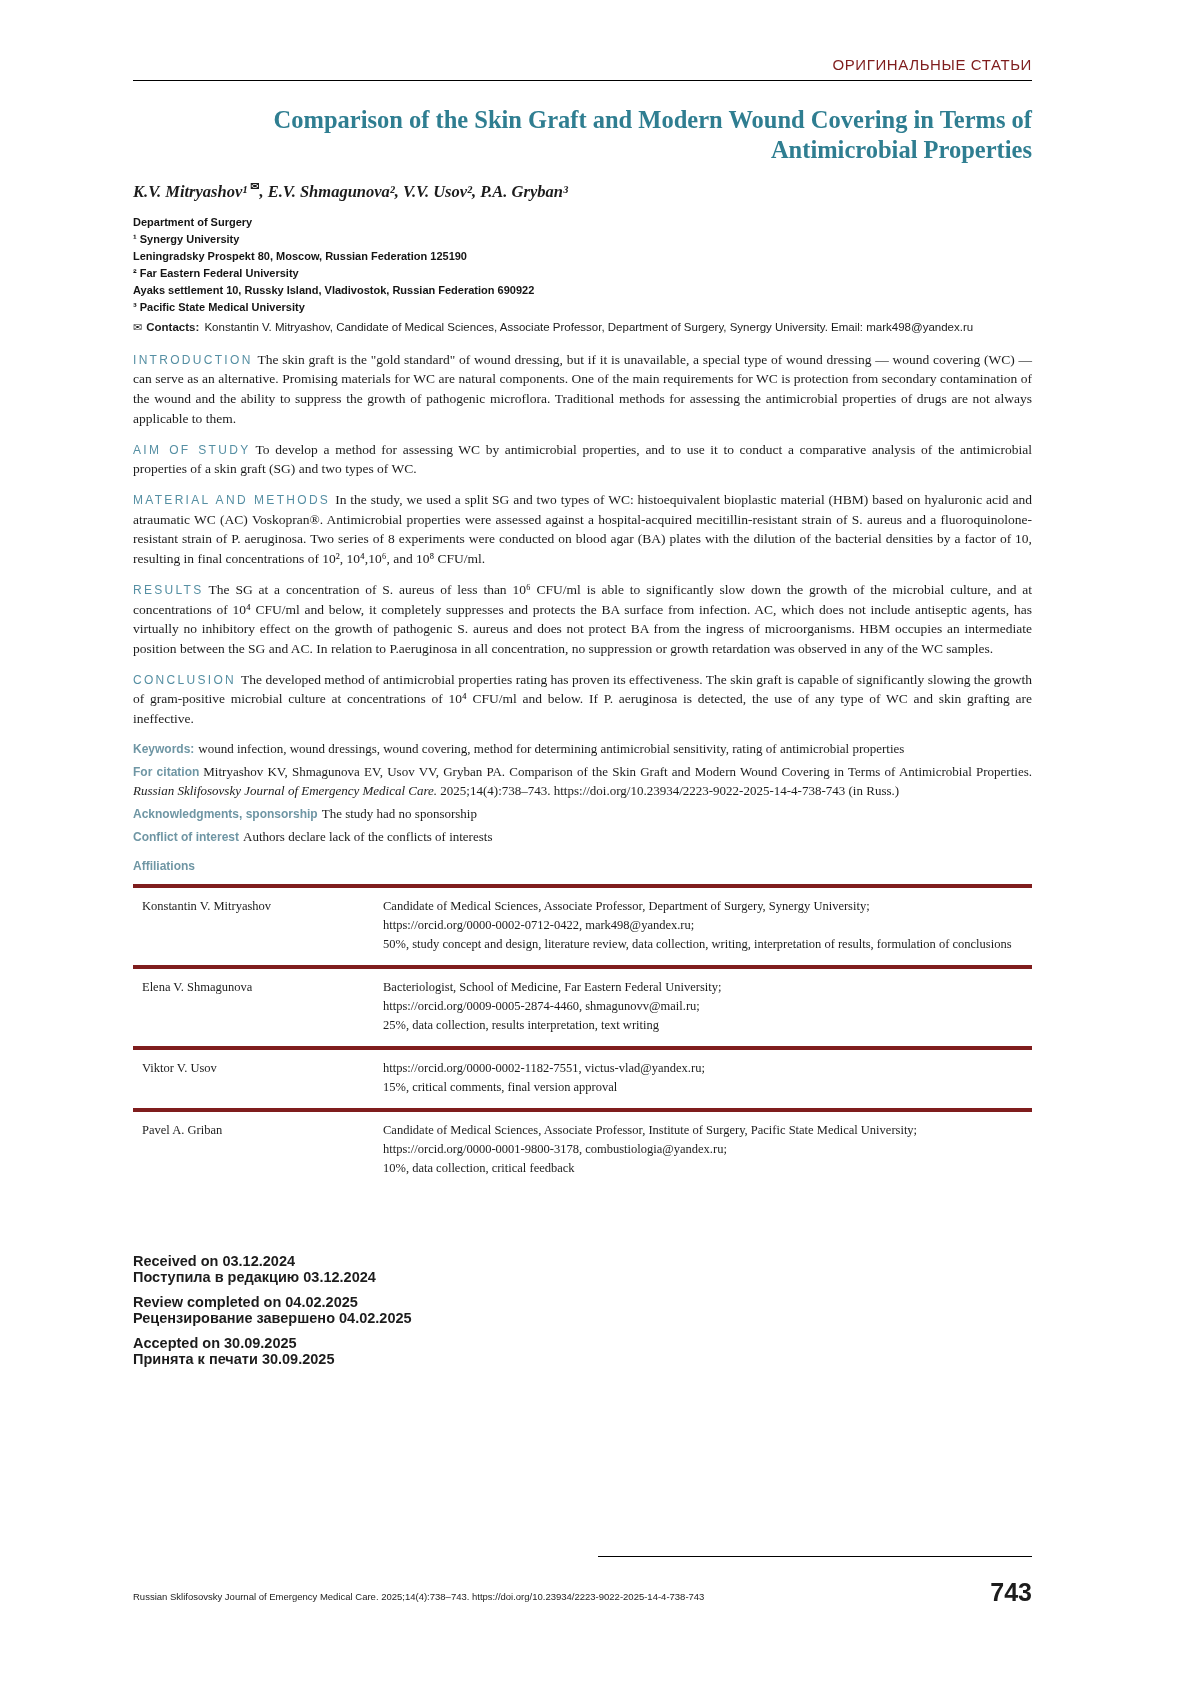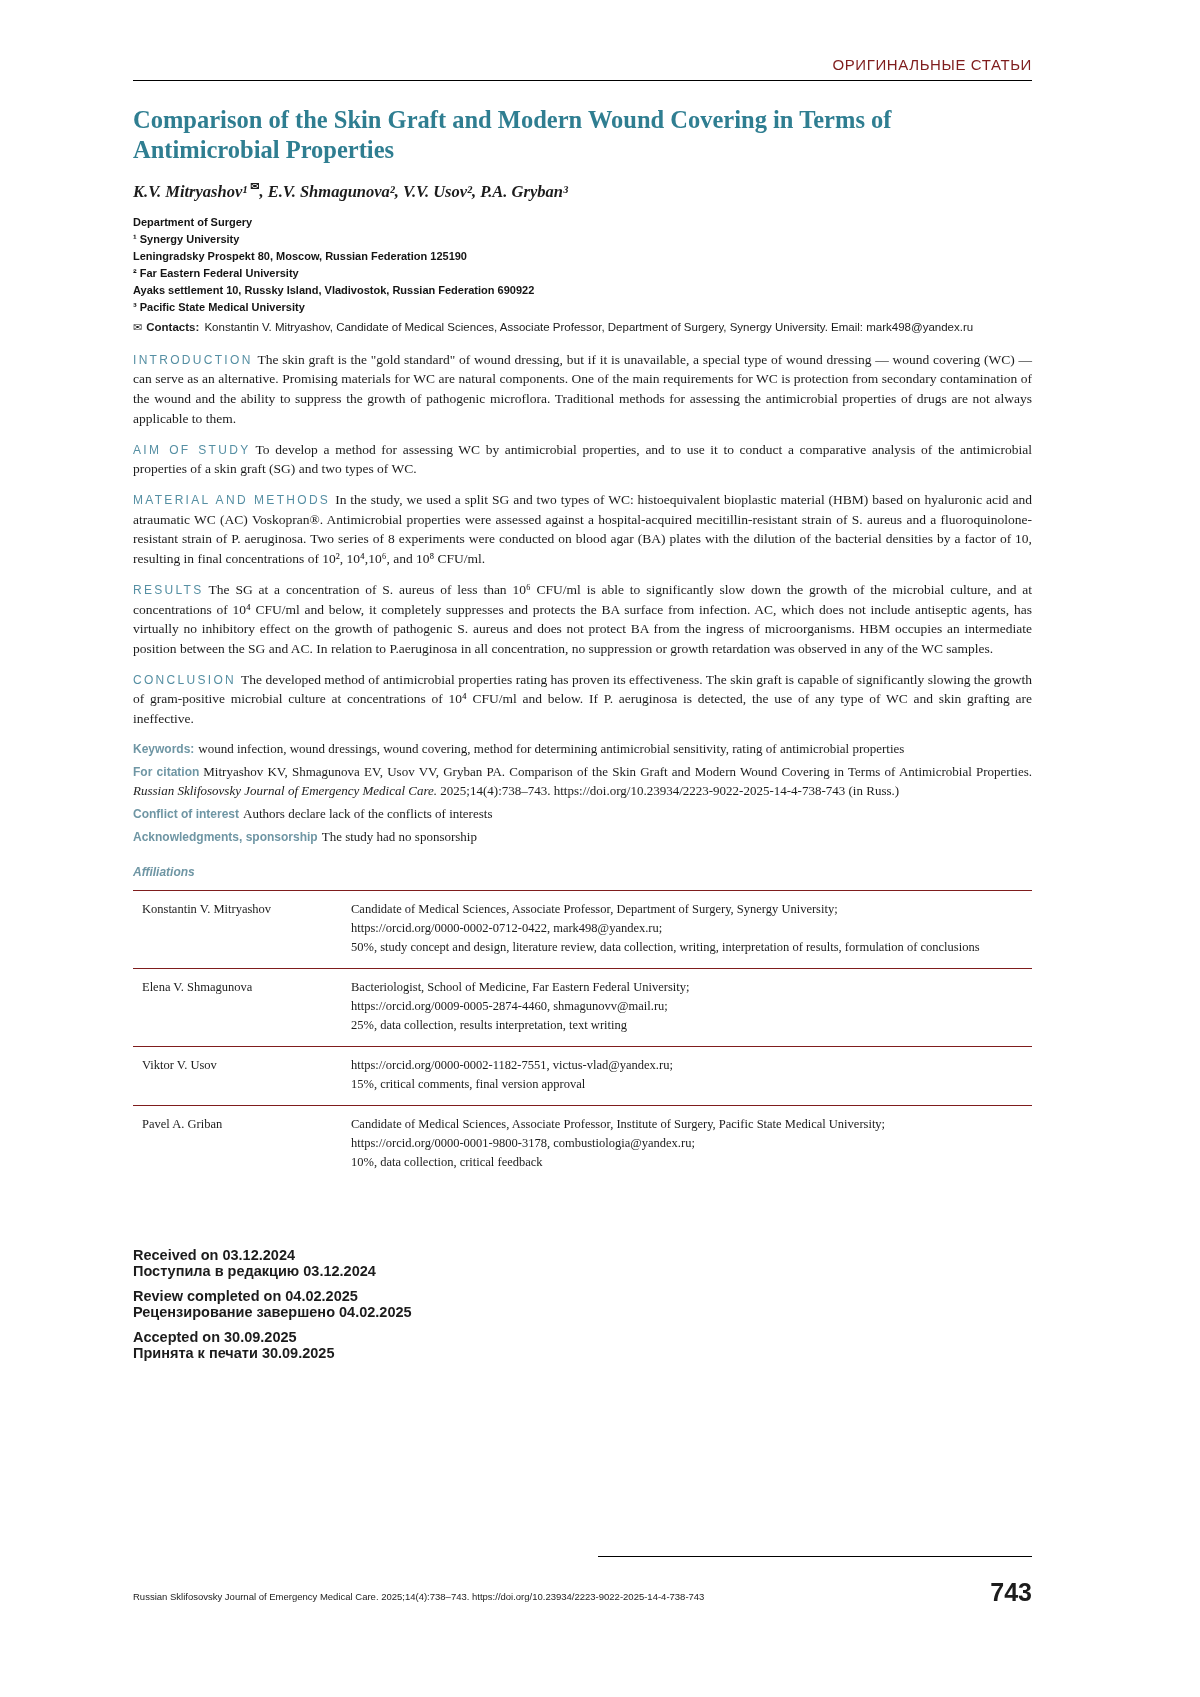--- a/index.html
+++ b/index.html
@@ -11,21 +11,21 @@
   .page { position: absolute; inset: 0; padding: 56px 168px 0 133px; }
 
   .head-label {
     text-align: right; font-family: "Liberation Sans", sans-serif;
     font-size: 15px; letter-spacing: 0.6px; color: #7f1d1d; margin-bottom: 7px;
   }
   .head-rule { border: none; border-top: 1.6px solid #000; margin-bottom: 24px; }
 
   .title {
     color: var(--accent-teal, #2f7e91); font-size: 24.5px; line-height: 1.22;
-    font-weight: bold; margin-bottom: 15px;
+    font-weight: bold; margin-bottom: 15px; text-align: right;
   }
   .authors { font-size: 16.5px; font-weight: bold; font-style: italic; margin-bottom: 13px; }
   .mail-sup { font-style: normal; font-size: 11px; vertical-align: super; margin-left: 3px; }
 
   .affil-block {
     font-family: "Liberation Sans", sans-serif; font-size: 11px; font-weight: bold;
     line-height: 1.55; margin-bottom: 2px; color: #141414;
   }
   .contacts {
     font-family: "Liberation Sans", sans-serif; font-size: 11.5px;
@@ -39,24 +39,24 @@
     font-family: "Liberation Sans", sans-serif; font-size: 12px;
     letter-spacing: 2.3px; color: var(--label-teal, #558fa3); margin-right: 5px;
   }
 
   .meta-p { font-size: 13px; line-height: 1.46; text-align: justify; margin-bottom: 4px; }
   .meta-label {
     font-family: "Liberation Sans", sans-serif; font-size: 12px; font-weight: bold;
     color: var(--meta-label-teal, #6f96a4); margin-right: 4px;
   }
   .ital { font-style: italic; }
-  .affil-heading { margin-top: 16px; margin-bottom: 6px; font-style: italic; }
+  .affil-heading { margin-top: 10px; margin-bottom: 6px; }
 
   .affil-table { margin-top: 8px; font-size: 12.5px; line-height: 1.52; }
-  .tr { display: flex; padding: 9px 0 11px; border-top: 1px solid #7f1d1d; }
+  .tr { display: flex; padding: 9px 0 11px; border-top: 4px solid #7f1d1d; gap: 32px; }
   .td-name { flex: 0 0 218px; padding-left: 9px; }
   .td-details { flex: 1; text-align: justify; }
 
   .dates { margin-top: 64px; font-family: "Liberation Sans", sans-serif; font-weight: bold; font-size: 14.5px; }
   .date-row { display: flex; justify-content: space-between; margin-bottom: 9px; flex-direction: column; }
 
   .footer { position: absolute; left: 133px; right: 168px; bottom: 92px; }
   .footer-rule { border: none; border-top: 1.5px solid #000; width: 434px; margin-left: auto; }
   .footer-row { display: flex; justify-content: space-between; align-items: flex-end; margin-top: 7px; }
   .footer-cite { font-family: "Liberation Sans", sans-serif; font-size: 9.5px; color: #222; padding-bottom: 3px; }
@@ -92,23 +92,23 @@
   <p class="abs"><span class="run-label">MATERIAL AND METHODS</span><span>In the study, we used a split SG and two types of WC: histoequivalent bioplastic material (HBM) based on hyaluronic acid and atraumatic WC (AC) Voskopran®. Antimicrobial properties were assessed against a hospital-acquired mecitillin-resistant strain of S. aureus and a fluoroquinolone-resistant strain of P. aeruginosa. Two series of 8 experiments were conducted on blood agar (BA) plates with the dilution of the bacterial densities by a factor of 10, resulting in final concentrations of 10², 10⁴,10⁶, and 10⁸ CFU/ml.</span></p>
 
   <p class="abs"><span class="run-label">RESULTS</span><span>The SG at a concentration of S. aureus of less than 10⁶ CFU/ml is able to significantly slow down the growth of the microbial culture, and at concentrations of 10⁴ CFU/ml and below, it completely suppresses and protects the BA surface from infection. AC, which does not include antiseptic agents, has virtually no inhibitory effect on the growth of pathogenic S. aureus and does not protect BA from the ingress of microorganisms. HBM occupies an intermediate position between the SG and AC. In relation to P.aeruginosa in all concentration, no suppression or growth retardation was observed in any of the WC samples.</span></p>
 
   <p class="abs"><span class="run-label">CONCLUSION</span><span>The developed method of antimicrobial properties rating has proven its effectiveness. The skin graft is capable of significantly slowing the growth of gram-positive microbial culture at concentrations of 10⁴ CFU/ml and below. If P. aeruginosa is detected, the use of any type of WC and skin grafting are ineffective.</span></p>
 
   <p class="meta-p"><span class="meta-label">Keywords:</span><span>wound infection, wound dressings, wound covering, method for determining antimicrobial sensitivity, rating of antimicrobial properties</span></p>
 
   <p class="meta-p"><span class="meta-label">For citation</span><span>Mitryashov KV, Shmagunova EV, Usov VV, Gryban PA. Comparison of the Skin Graft and Modern Wound Covering in Terms of Antimicrobial Properties.</span> <span class="ital">Russian Sklifosovsky Journal of Emergency Medical Care.</span> <span>2025;14(4):738–743. https://doi.org/10.23934/2223-9022-2025-14-4-738-743 (in Russ.)</span></p>
 
+  <p class="meta-p"><span class="meta-label">Acknowledgments, sponsorship</span><span>The study had no sponsorship</span></p>
+
   <p class="meta-p"><span class="meta-label">Conflict of interest</span><span>Authors declare lack of the conflicts of interests</span></p>
-
-  <p class="meta-p"><span class="meta-label">Acknowledgments, sponsorship</span><span>The study had no sponsorship</span></p>
 
   <p class="meta-p affil-heading"><span class="meta-label">Affiliations</span></p>
 
   <div class="affil-table">
 
     <div class="tr">
       <div class="td-name">Konstantin V. Mitryashov</div>
       <div class="td-details">
         <div>Candidate of Medical Sciences, Associate Professor, Department of Surgery, Synergy University;</div>
         <div>https://orcid.org/0000-0002-0712-0422, mark498@yandex.ru;</div>

